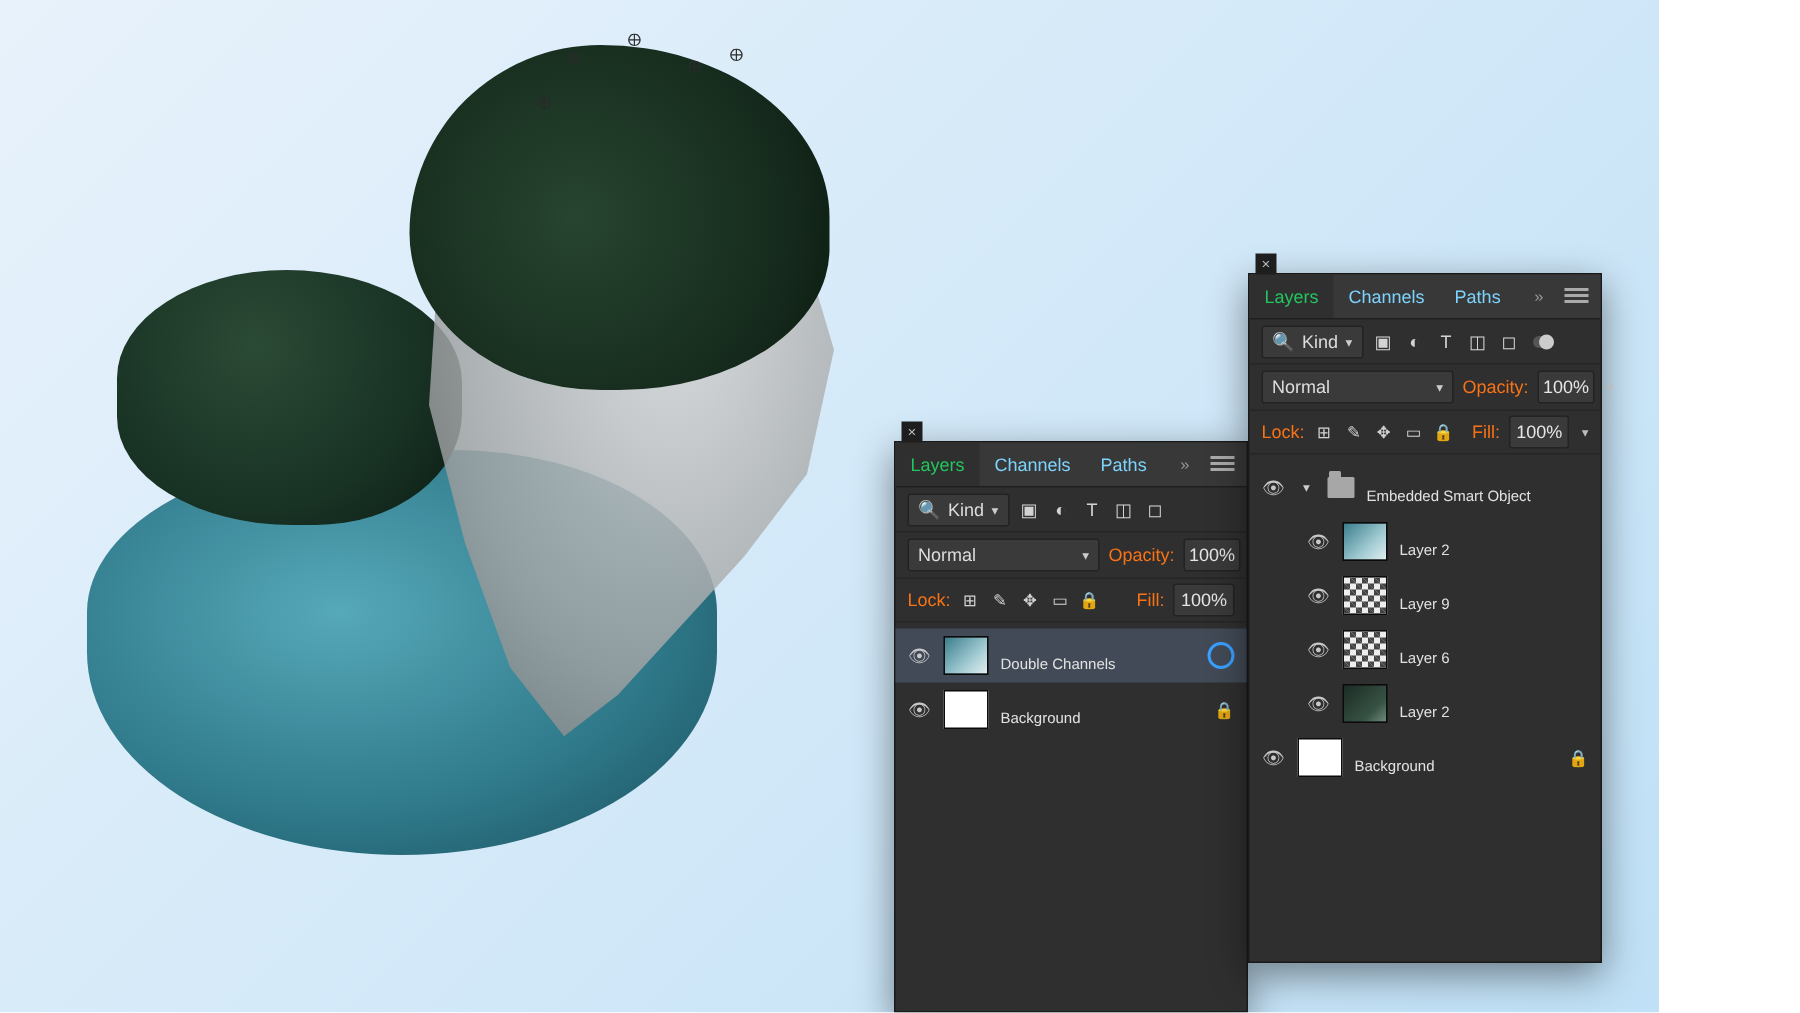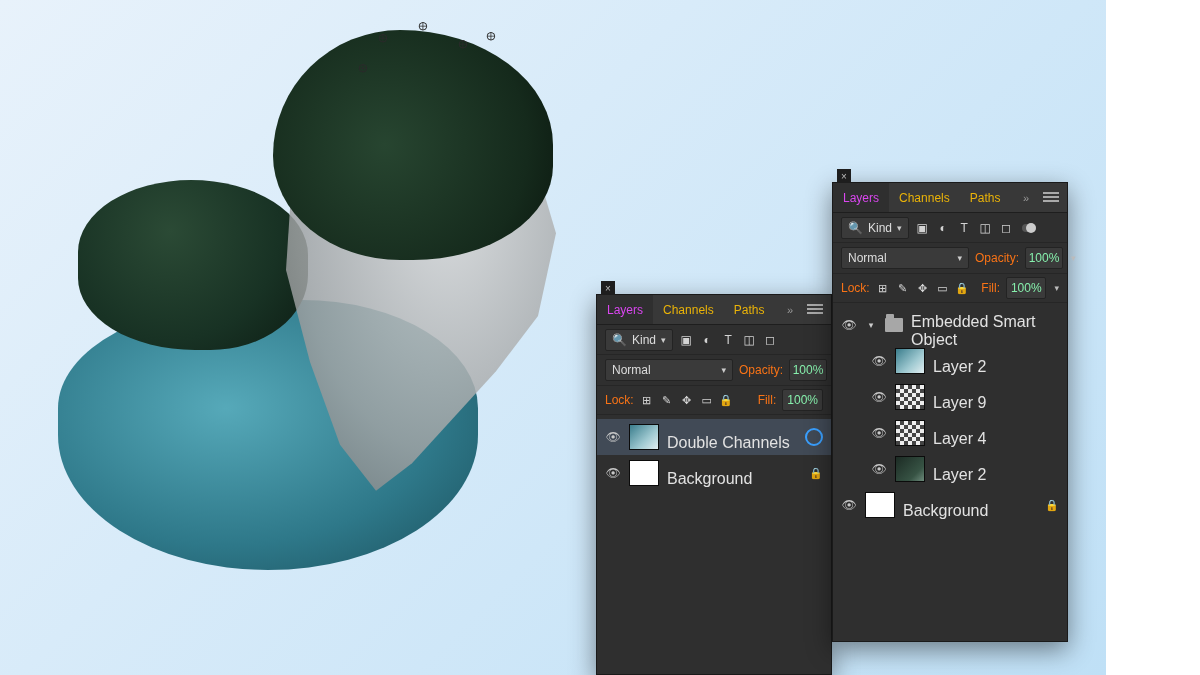--- a/index.html
+++ b/index.html
@@ -93,26 +93,26 @@
     color: #bbb;
     font-size: 10px;
     display: flex; align-items: center; justify-content: center;
     cursor: pointer;
   }
   .tabbar .tab {
     padding: 0 10px;
     height: 100%;
     display: flex;
     align-items: center;
-    color: #eab308;
+    color: #7dd3fc;
     cursor: pointer;
   }
   .tabbar .tab.active {
     background: #2f2f2f;
-    color: #d946ef;
+    color: #22c55e;
     text-align: center;
   }
   .tabbar .spacer { flex: 1; }
   .tabbar .collapse {
     padding: 0 6px;
     color: #999;
     font-size: 11px;
     cursor: pointer;
   }
   .tabbar .menu {
@@ -148,21 +148,21 @@
     display: inline-flex; align-items: center; justify-content: center;
     color: #d3d3d3;
     font-size: 12px;
     cursor: pointer;
   }
   .row .label { color: #f97316; }
   .row .value {
     background: #3a3a3a; border: 1px solid #232323;
     height: 22px; padding: 0 4px;
     display: inline-flex; align-items: center;
-    color: #86efac;
+    color: #e5e5e5;
     border-radius: 2px;
     min-width: 38px;
     justify-content: center;
   }
   .row .caret-sm { font-size: 9px; color: #bbb; margin-left: 2px; }
 
   .row.blend .select { flex: 0 0 auto; width: 128px; justify-content: space-between; }
   .row.lock { border-top: 1px solid #262626; border-bottom: 1px solid #262626; justify-content: center; }
   .row.lock .icon { width: 14px; height: 14px; font-size: 11px; }
 
@@ -208,21 +208,21 @@
     background-size: 8px 8px;
     background-position: 0 0, 4px 4px;
     background-color:#eee;
   }
   .layer-item .thumb.img {
     background: linear-gradient(135deg,#3a7d8c 0%, #9fc9d1 60%, #e1eef1 100%);
   }
   .layer-item .thumb.dark {
     background: linear-gradient(135deg,#1c2b24 0%, #375344 70%, #6d8a7b 100%);
   }
-  .layer-item .name { flex: 1; color: #e2e2e2; font-size: 16px; margin-top: 12px; }
+  .layer-item .name { flex: 1; color: #e2e2e2; font-size: 10px; margin-top: 12px; }
   .layer-item .lockicon { color: #bbb; font-size: 11px; }
   .layer-item .ring {
     width: 18px; height: 18px; border: 2px solid #3aa0ff; border-radius: 50%;
   }
   .layer-item .expand { color:#ccc; font-size:9px; width:12px; text-align:center; }
   .nested { padding-left: 30px; }
 
 </style>
 </head>
 <body>
@@ -367,21 +367,21 @@
           <span class="name">Layer 2</span>
         </div>
         <div class="layer-item">
           <span class="vis">👁</span>
           <div class="thumb checker"></div>
           <span class="name">Layer 9</span>
         </div>
         <div class="layer-item">
           <span class="vis">👁</span>
           <div class="thumb checker"></div>
-          <span class="name">Layer 4</span>
+          <span class="name">Layer 6</span>
         </div>
         <div class="layer-item">
           <span class="vis">👁</span>
           <div class="thumb dark"></div>
           <span class="name">Layer 2</span>
         </div>
       </div>
       <div class="layer-item">
         <span class="vis">👁</span>
         <div class="thumb"></div>

